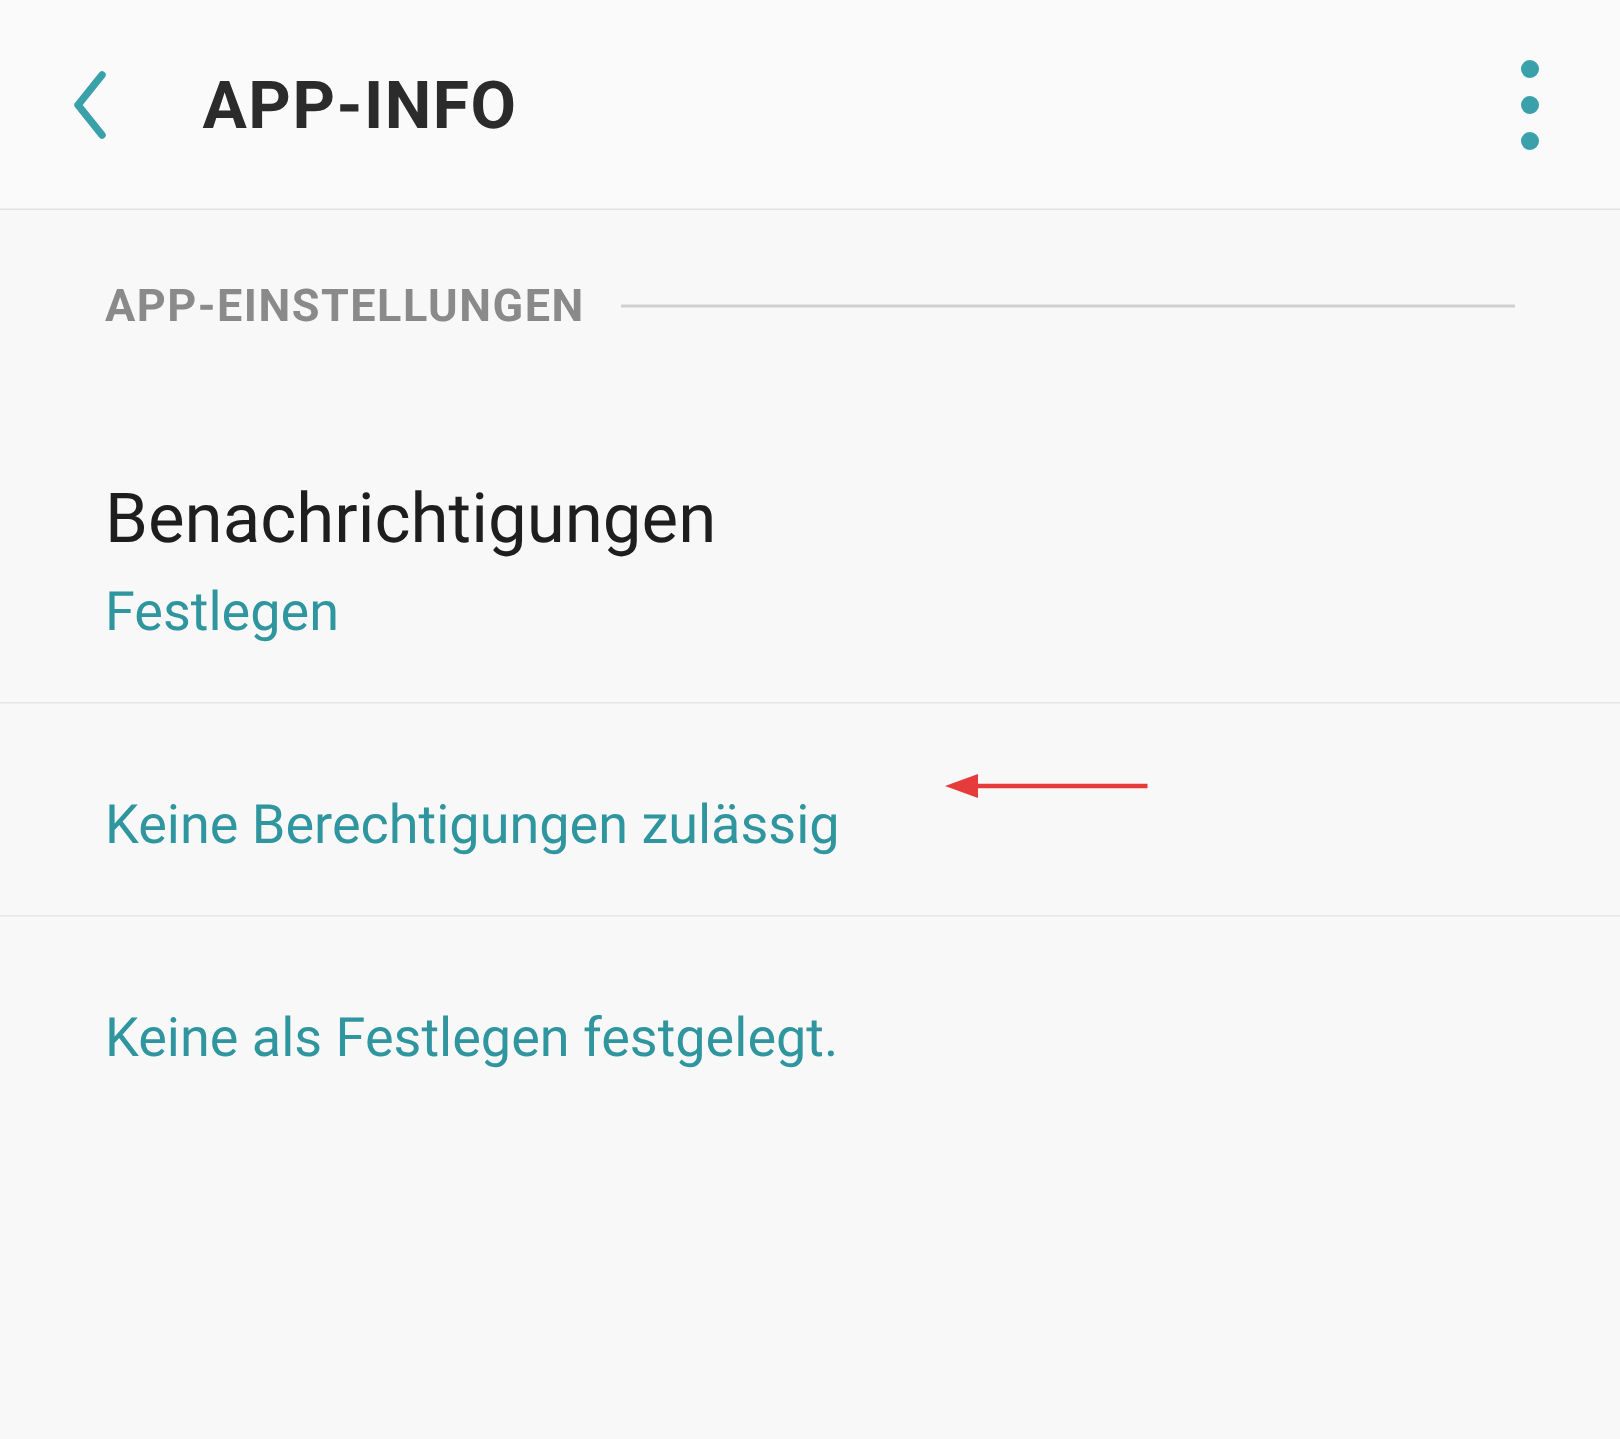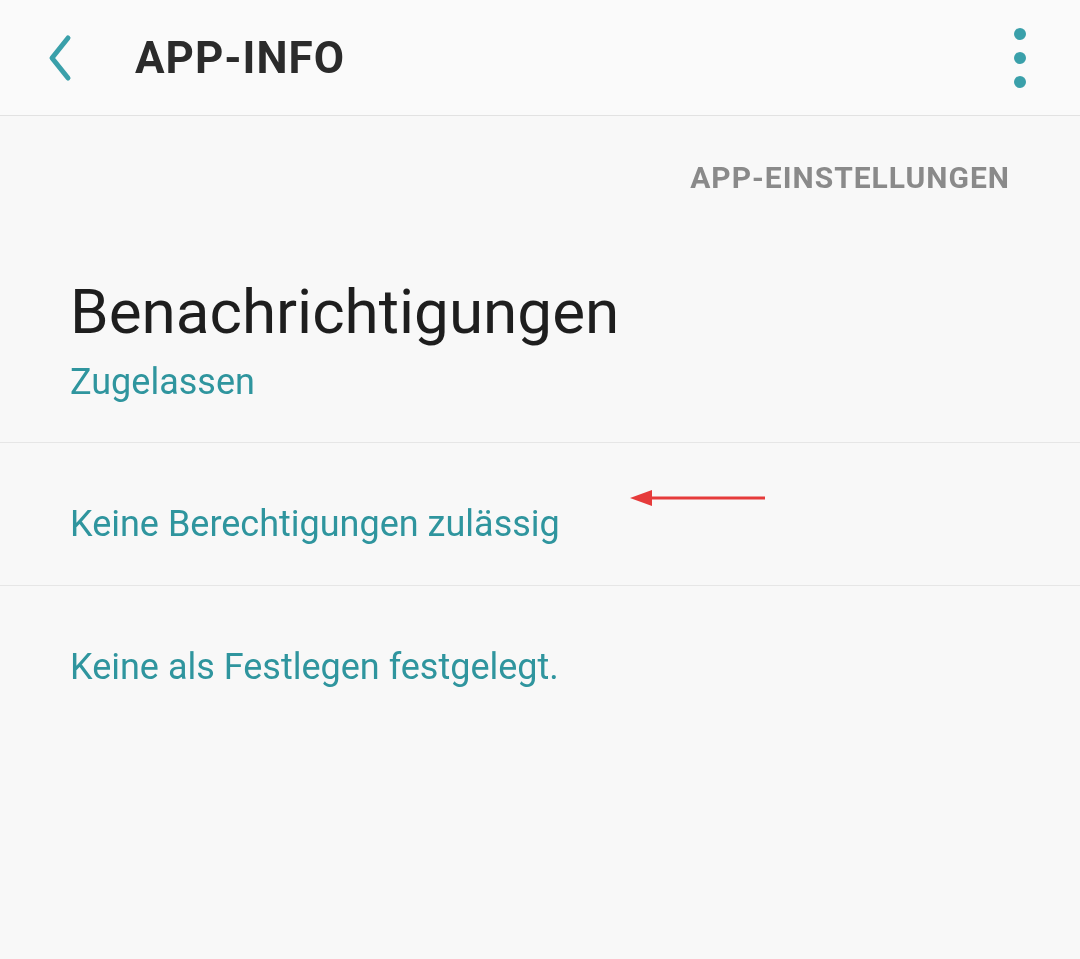--- a/index.html
+++ b/index.html
@@ -6,21 +6,21 @@
   html, body {
     width: 1080px;
     height: 959px;
     background: #f8f8f8;
     font-family: Roboto, "Helvetica Neue", Arial, sans-serif;
     -webkit-font-smoothing: antialiased;
   }
   .header {
     display: flex;
     align-items: center;
-    height: 116px;
+    height: 140px;
     padding: 0 30px 0 40px;
     background: #fafafa;
     border-bottom: 1px solid #e2e2e2;
   }
   .back-btn {
     width: 40px;
     height: 60px;
     display: flex;
     align-items: center;
     justify-content: center;
@@ -53,24 +53,23 @@
     width: 12px;
     height: 12px;
     border-radius: 50%;
     background: #3aa0aa;
   }
   .content {
     padding-top: 44px;
   }
   .section-header {
     display: flex;
-    align-items: flex-end;
+    align-items: center;
     padding: 0 70px;
     height: 40px;
-    flex-direction: column;
   }
   .section-header-label {
     font-size: 30px;
     font-weight: 700;
     letter-spacing: 1px;
     color: #8a8a8a;
     white-space: nowrap;
   }
   .section-header-line {
     flex: 1 1 auto;
@@ -79,23 +78,24 @@
     margin-left: 24px;
   }
   .item {
     position: relative;
     padding: 46px 70px 38px 70px;
     border-bottom: 1px solid #e6e6e6;
     cursor: pointer;
   }
   .item:last-child { border-bottom: none; }
   .item-title {
-    font-size: 62px;
+    font-size: 46px;
     color: #1e1e1e;
     line-height: 1.15;
+    margin-top: 20px;
   }
   .item-subtitle {
     margin-top: 14px;
     font-size: 36px;
     color: #2f959e;
     line-height: 1.2;
   }
   .arrow-annotation {
     position: absolute;
     pointer-events: none;
@@ -126,21 +126,21 @@
 
 <div class="content">
 
   <div class="section-header">
     <span class="section-header-label">APP-EINSTELLUNGEN</span>
     <span class="section-header-line"></span>
   </div>
 
   <div class="item" style="margin-top:30px;">
     <div class="item-title">Benachrichtigungen</div>
-    <div class="item-subtitle">Zugelassen</div>
+    <div class="item-subtitle">Festlegen</div>
   </div>
 
   <div class="item">
     <div class="item-subtitle">Keine Berechtigungen zulässig</div>
 
     <span class="arrow-annotation" style="left:630px; top:40px;">
       <svg width="140" height="30" viewBox="0 0 140 30">
         <line x1="18" y1="15" x2="135" y2="15" stroke="#e63b3b" stroke-width="3"></line>
         <polygon points="0,15 22,7 22,23" fill="#e63b3b"></polygon>
       </svg>

